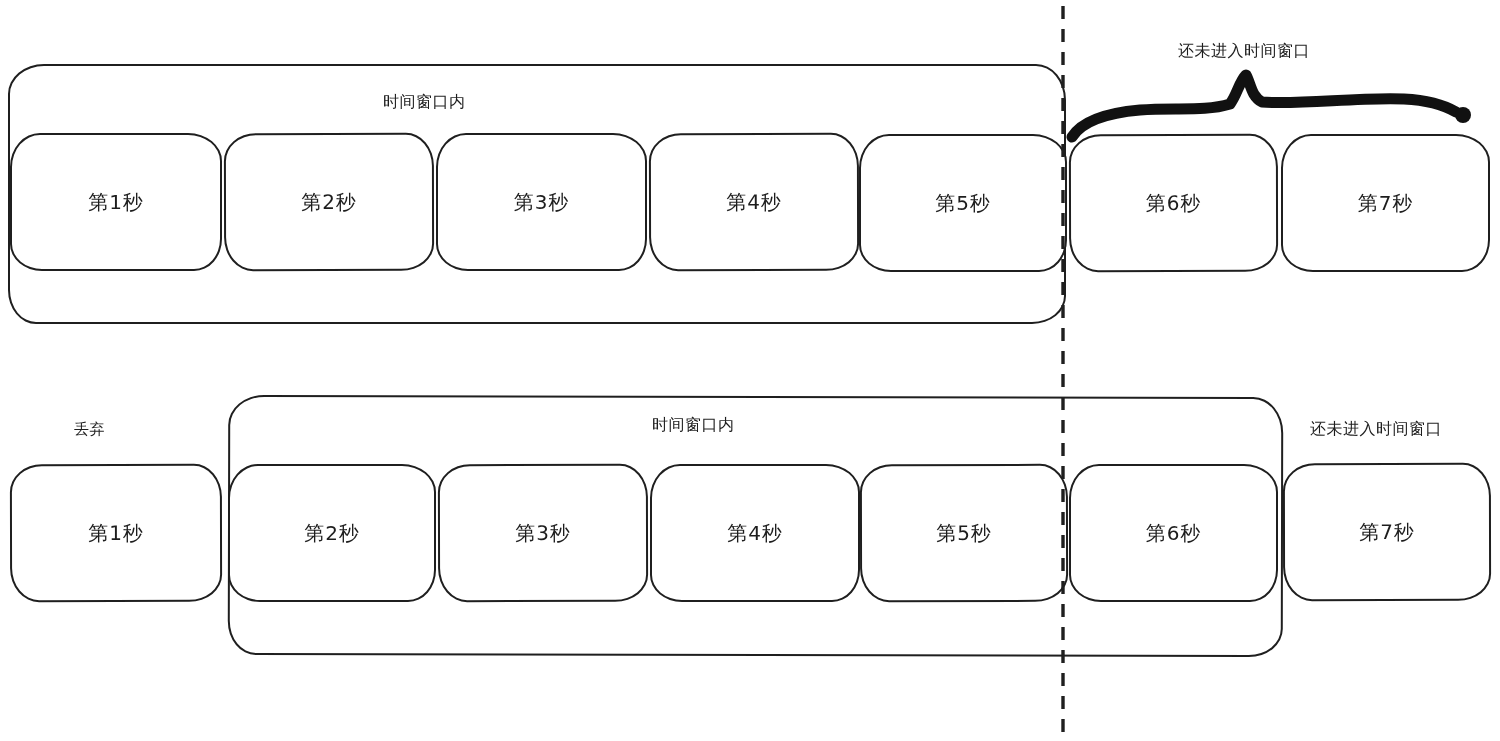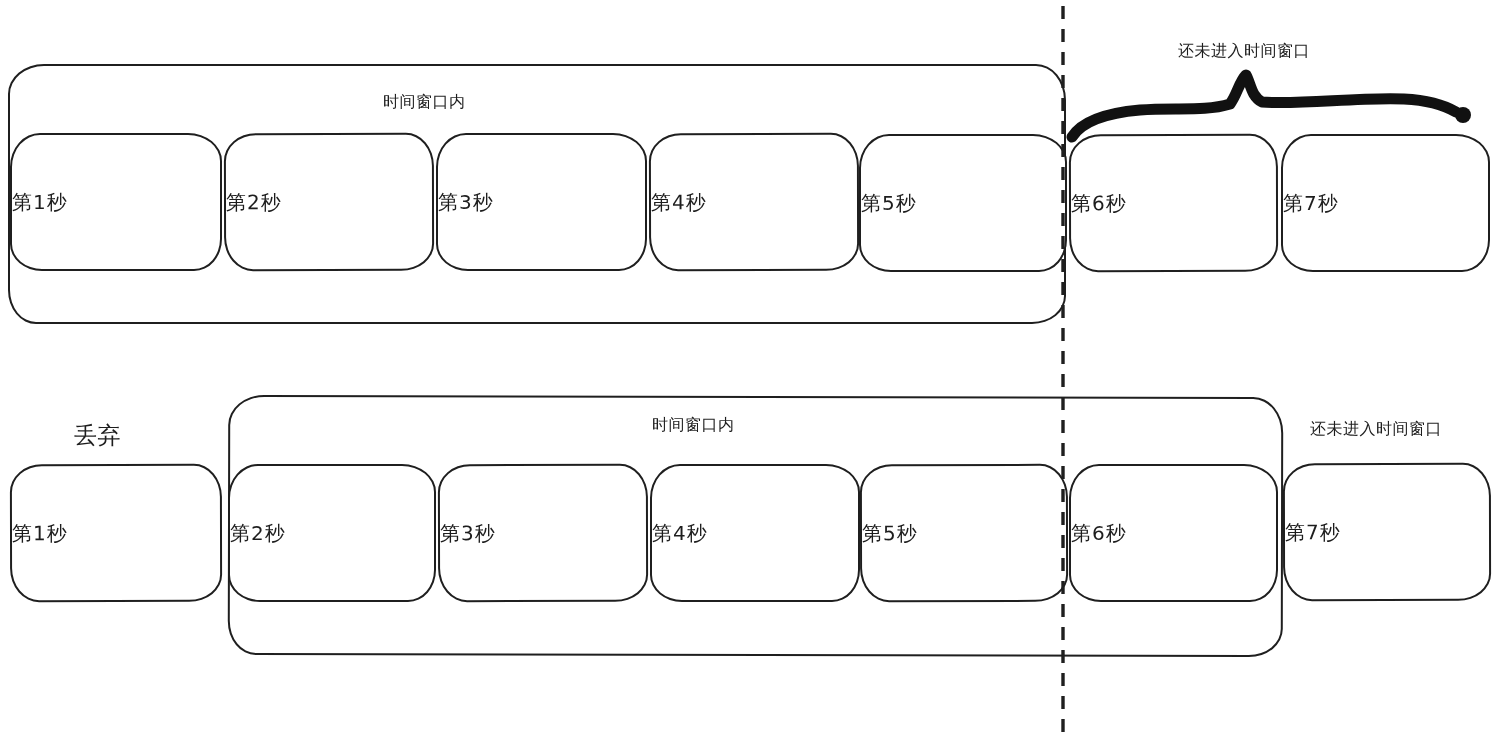--- a/index.html
+++ b/index.html
@@ -29,20 +29,21 @@
   
   .sec-box {
     position: absolute;
     height: 138px;
     border: 2.6px solid #1f1f1f;
     background: #ffffff;
     border-radius: 30px 34px 28px 32px / 34px 28px 32px 27px;
     box-sizing: border-box;
     display: flex;
     align-items: center;
+    justify-content: center;
     font-size: 20px;
     letter-spacing: 1px;
     z-index: 2;
   }
   .sec-box.alt { border-radius: 32px 28px 33px 29px / 28px 33px 27px 34px; transform: rotate(-0.12deg); }
   
   .txt-label {
     position: absolute;
     font-size: 16px;
     letter-spacing: 0.5px;
@@ -83,21 +84,21 @@
       <span>第5秒</span>
     </div>
   <div class="sec-box alt" style="left:1069px; top:134px; width:209px;">
       <span>第6秒</span>
     </div>
   <div class="sec-box" style="left:1281px; top:134px; width:209px;">
       <span>第7秒</span>
     </div>
 
   <div class="window-rect tilt" style="left:228px; top:396px; width:1055px; height:260px;"></div>
-  <div class="txt-label" style="left:74px; top:420px; font-size:23px;">丢弃</div>
+  <div class="txt-label" style="left:74px; top:420px; font-size:15px;">丢弃</div>
   <div class="txt-label" style="left:652px; top:415px;">时间窗口内</div>
   <div class="txt-label" style="left:1310px; top:419px;">还未进入时间窗口</div>
 
   <div class="sec-box alt" style="left:10px;   top:464px; width:212px;">
       <span>第1秒</span>
     </div>
   <div class="sec-box" style="left:228px;  top:464px; width:208px;">
       <span>第2秒</span>
     </div>
   <div class="sec-box alt" style="left:438px;  top:464px; width:210px;">

